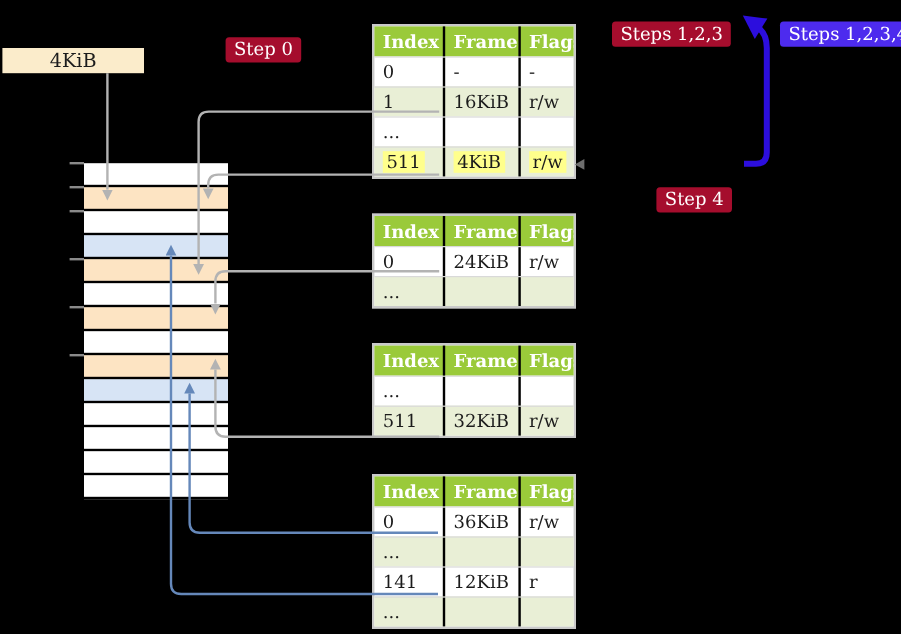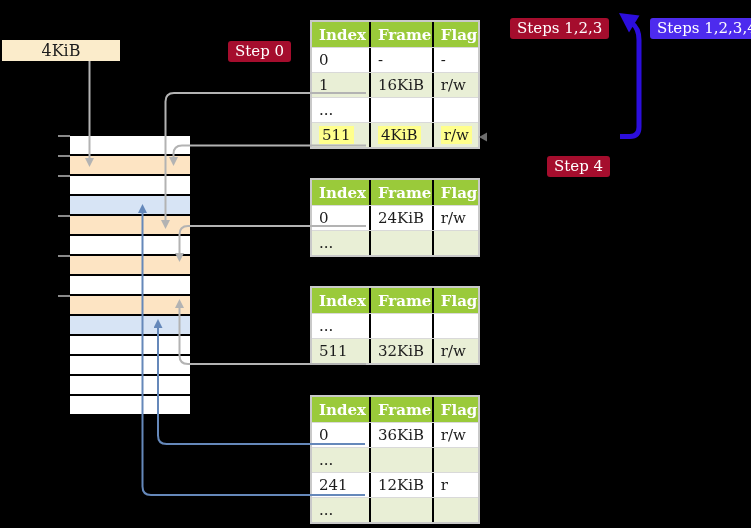--- a/index.html
+++ b/index.html
@@ -13,21 +13,21 @@
     background:var(--label-cream,#fbeccb);color:#1c1c1c;font-size:16px;
     display:flex;align-items:center;justify-content:center;
   }
   
   .badge{
     position:absolute;color:#fff;font-size:15px;line-height:19px;
     padding:1px 7px;border-radius:3px;white-space:nowrap;
   }
   .badge-red{background:var(--accent-red,#a50d2d);}
   .badge-blue{background:var(--accent-blue,#4d2bee);}
-  #badge-step0{left:188px;top:41px;margin-left:40px;}
+  #badge-step0{left:188px;top:31px;}
   #badge-steps123{left:510px;top:18px;}
   #badge-steps1234{left:650px;top:18px;}
   #badge-step4{left:547px;top:156px;}
   
   .memcol{position:absolute;left:70px;top:136px;width:120px;}
   .mrow{height:20px;box-sizing:border-box;border-bottom:2px solid #000;}
   .mrow.free{background:#ffffff;}
   .mrow.pagetable{background:var(--pagetable-peach,#fde4c3);}
   .mrow.mappedpage{background:var(--mappedpage-blue,#d7e4f5);}
   
@@ -163,21 +163,21 @@
       <div class="cell c1">0</div>
       <div class="cell c2">36KiB</div>
       <div class="cell c3">r/w</div>
     </div>
     <div class="trow alt">
       <div class="cell c1">...</div>
       <div class="cell c2"></div>
       <div class="cell c3"></div>
     </div>
     <div class="trow">
-      <div class="cell c1">241</div>
+      <div class="cell c1">141</div>
       <div class="cell c2">12KiB</div>
       <div class="cell c3">r</div>
     </div>
     <div class="trow alt">
       <div class="cell c1">...</div>
       <div class="cell c2"></div>
       <div class="cell c3"></div>
     </div>
   </div>
 

